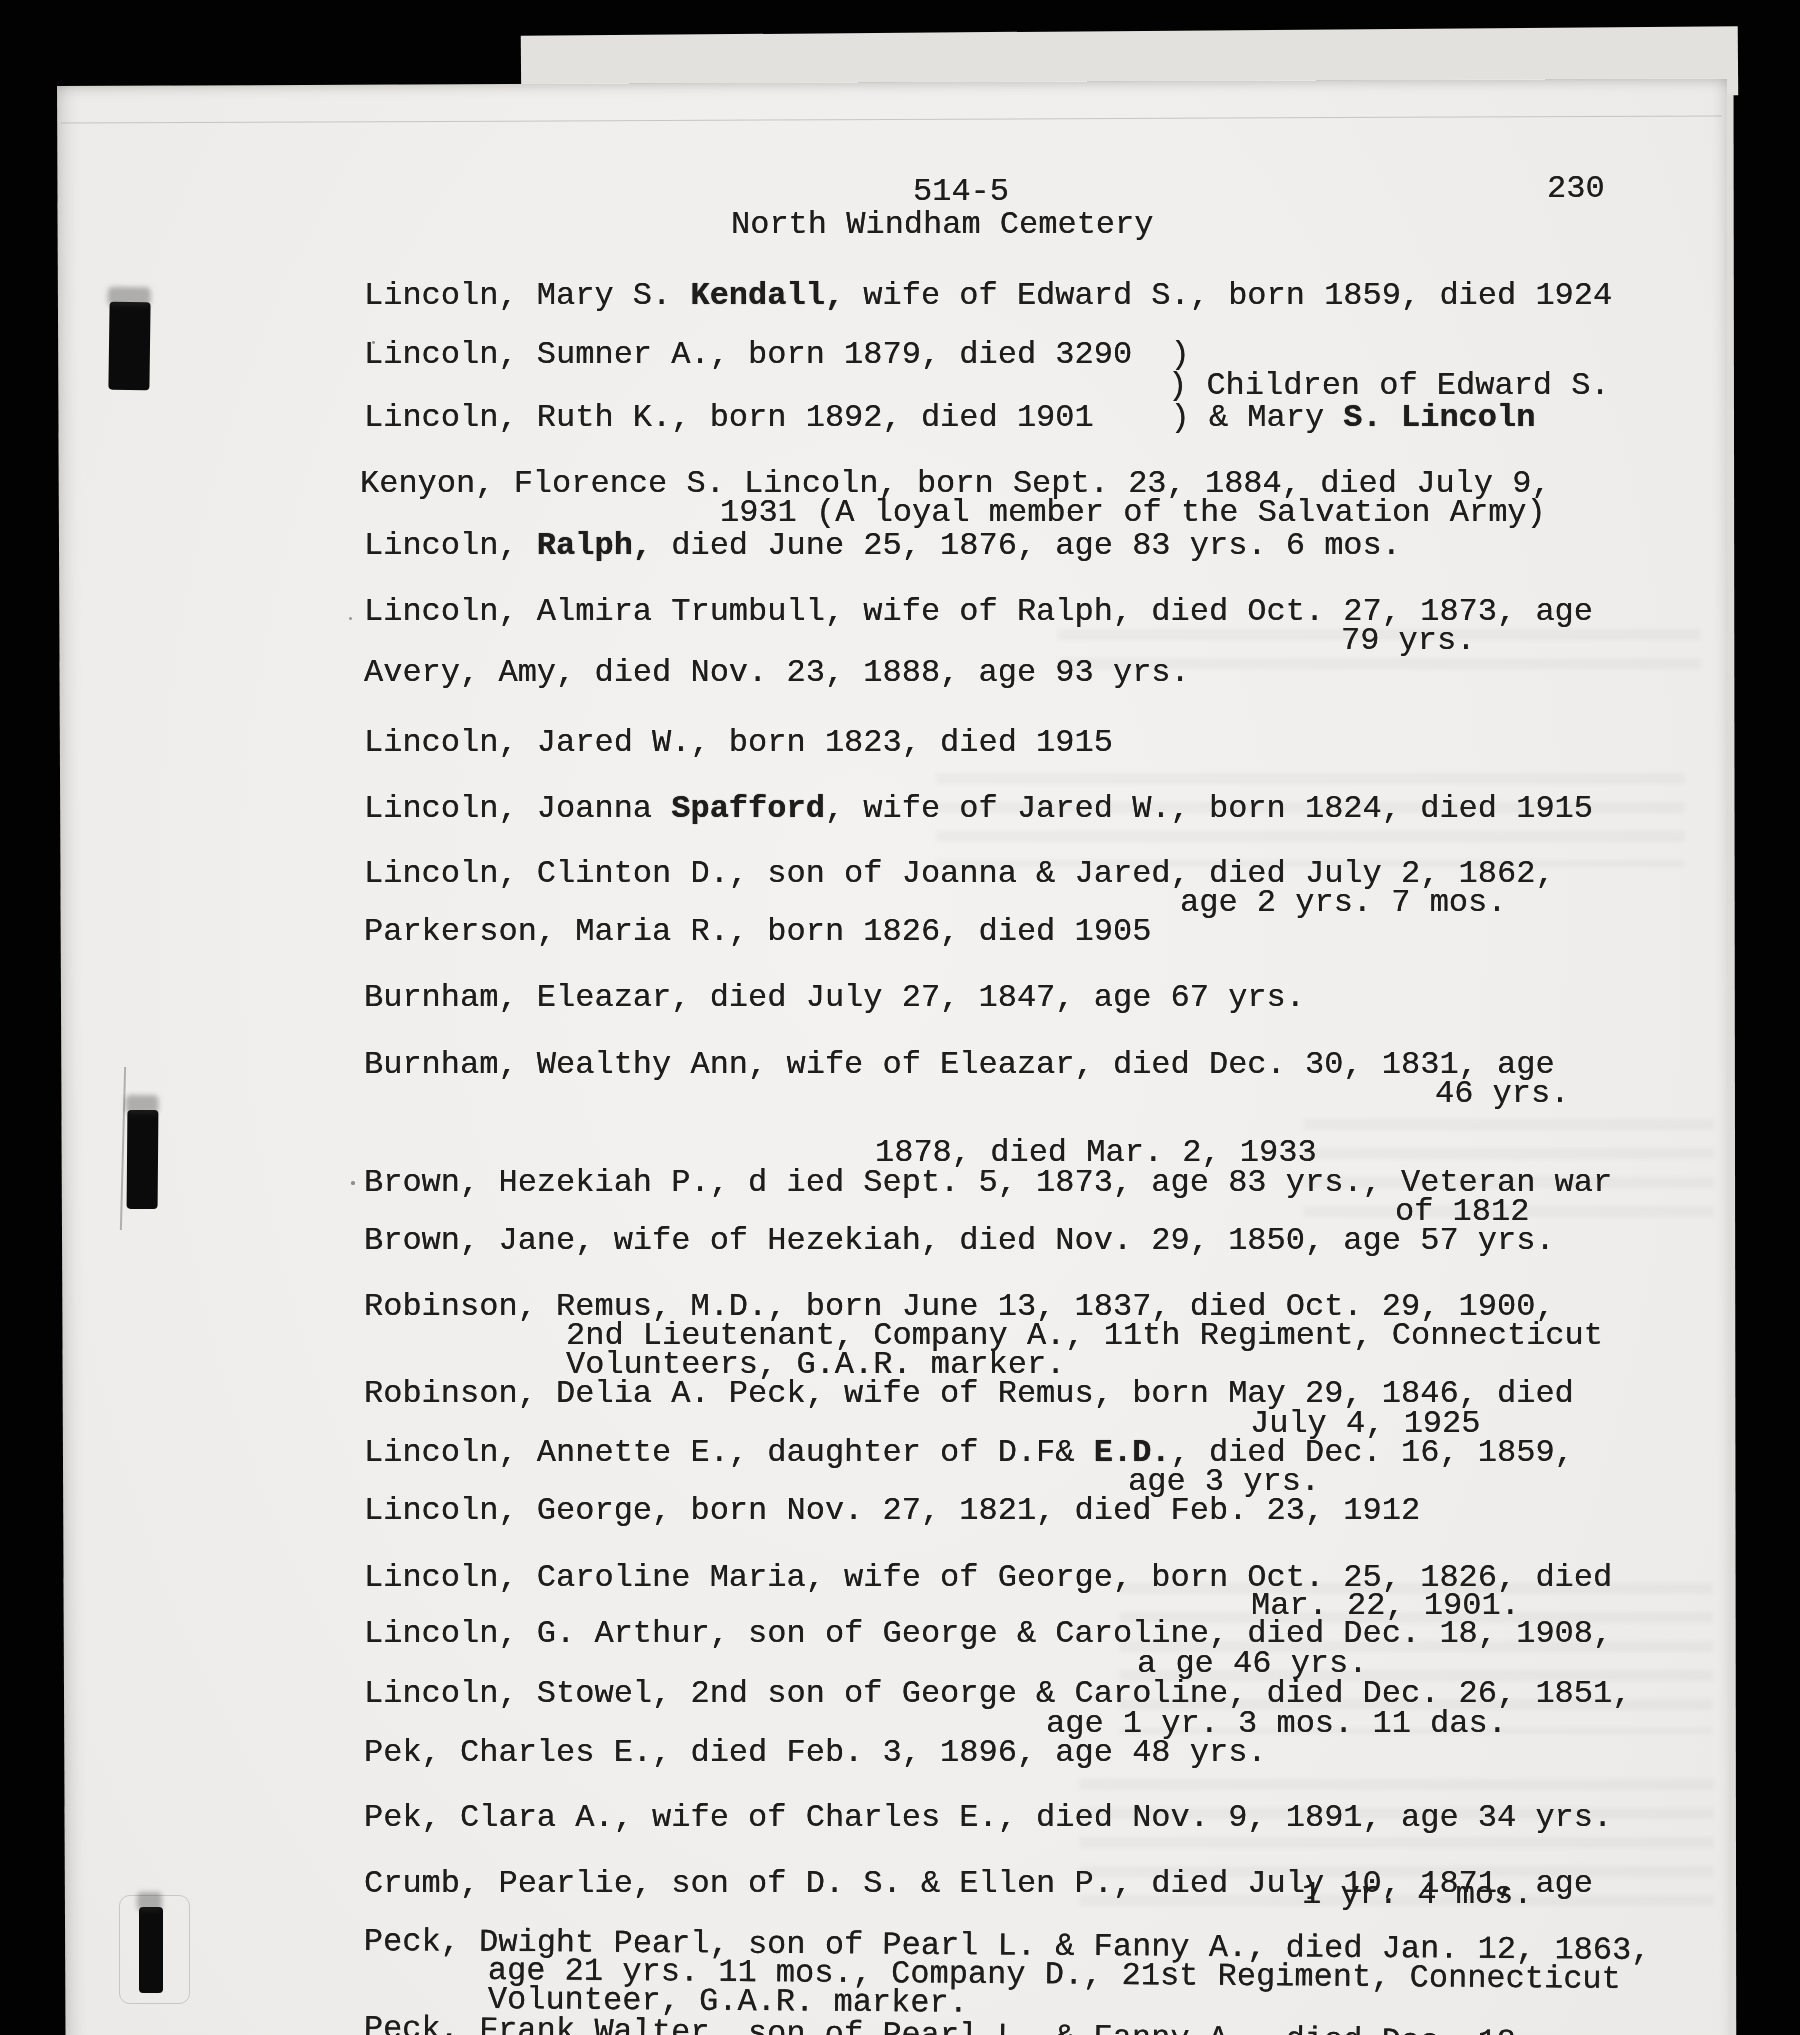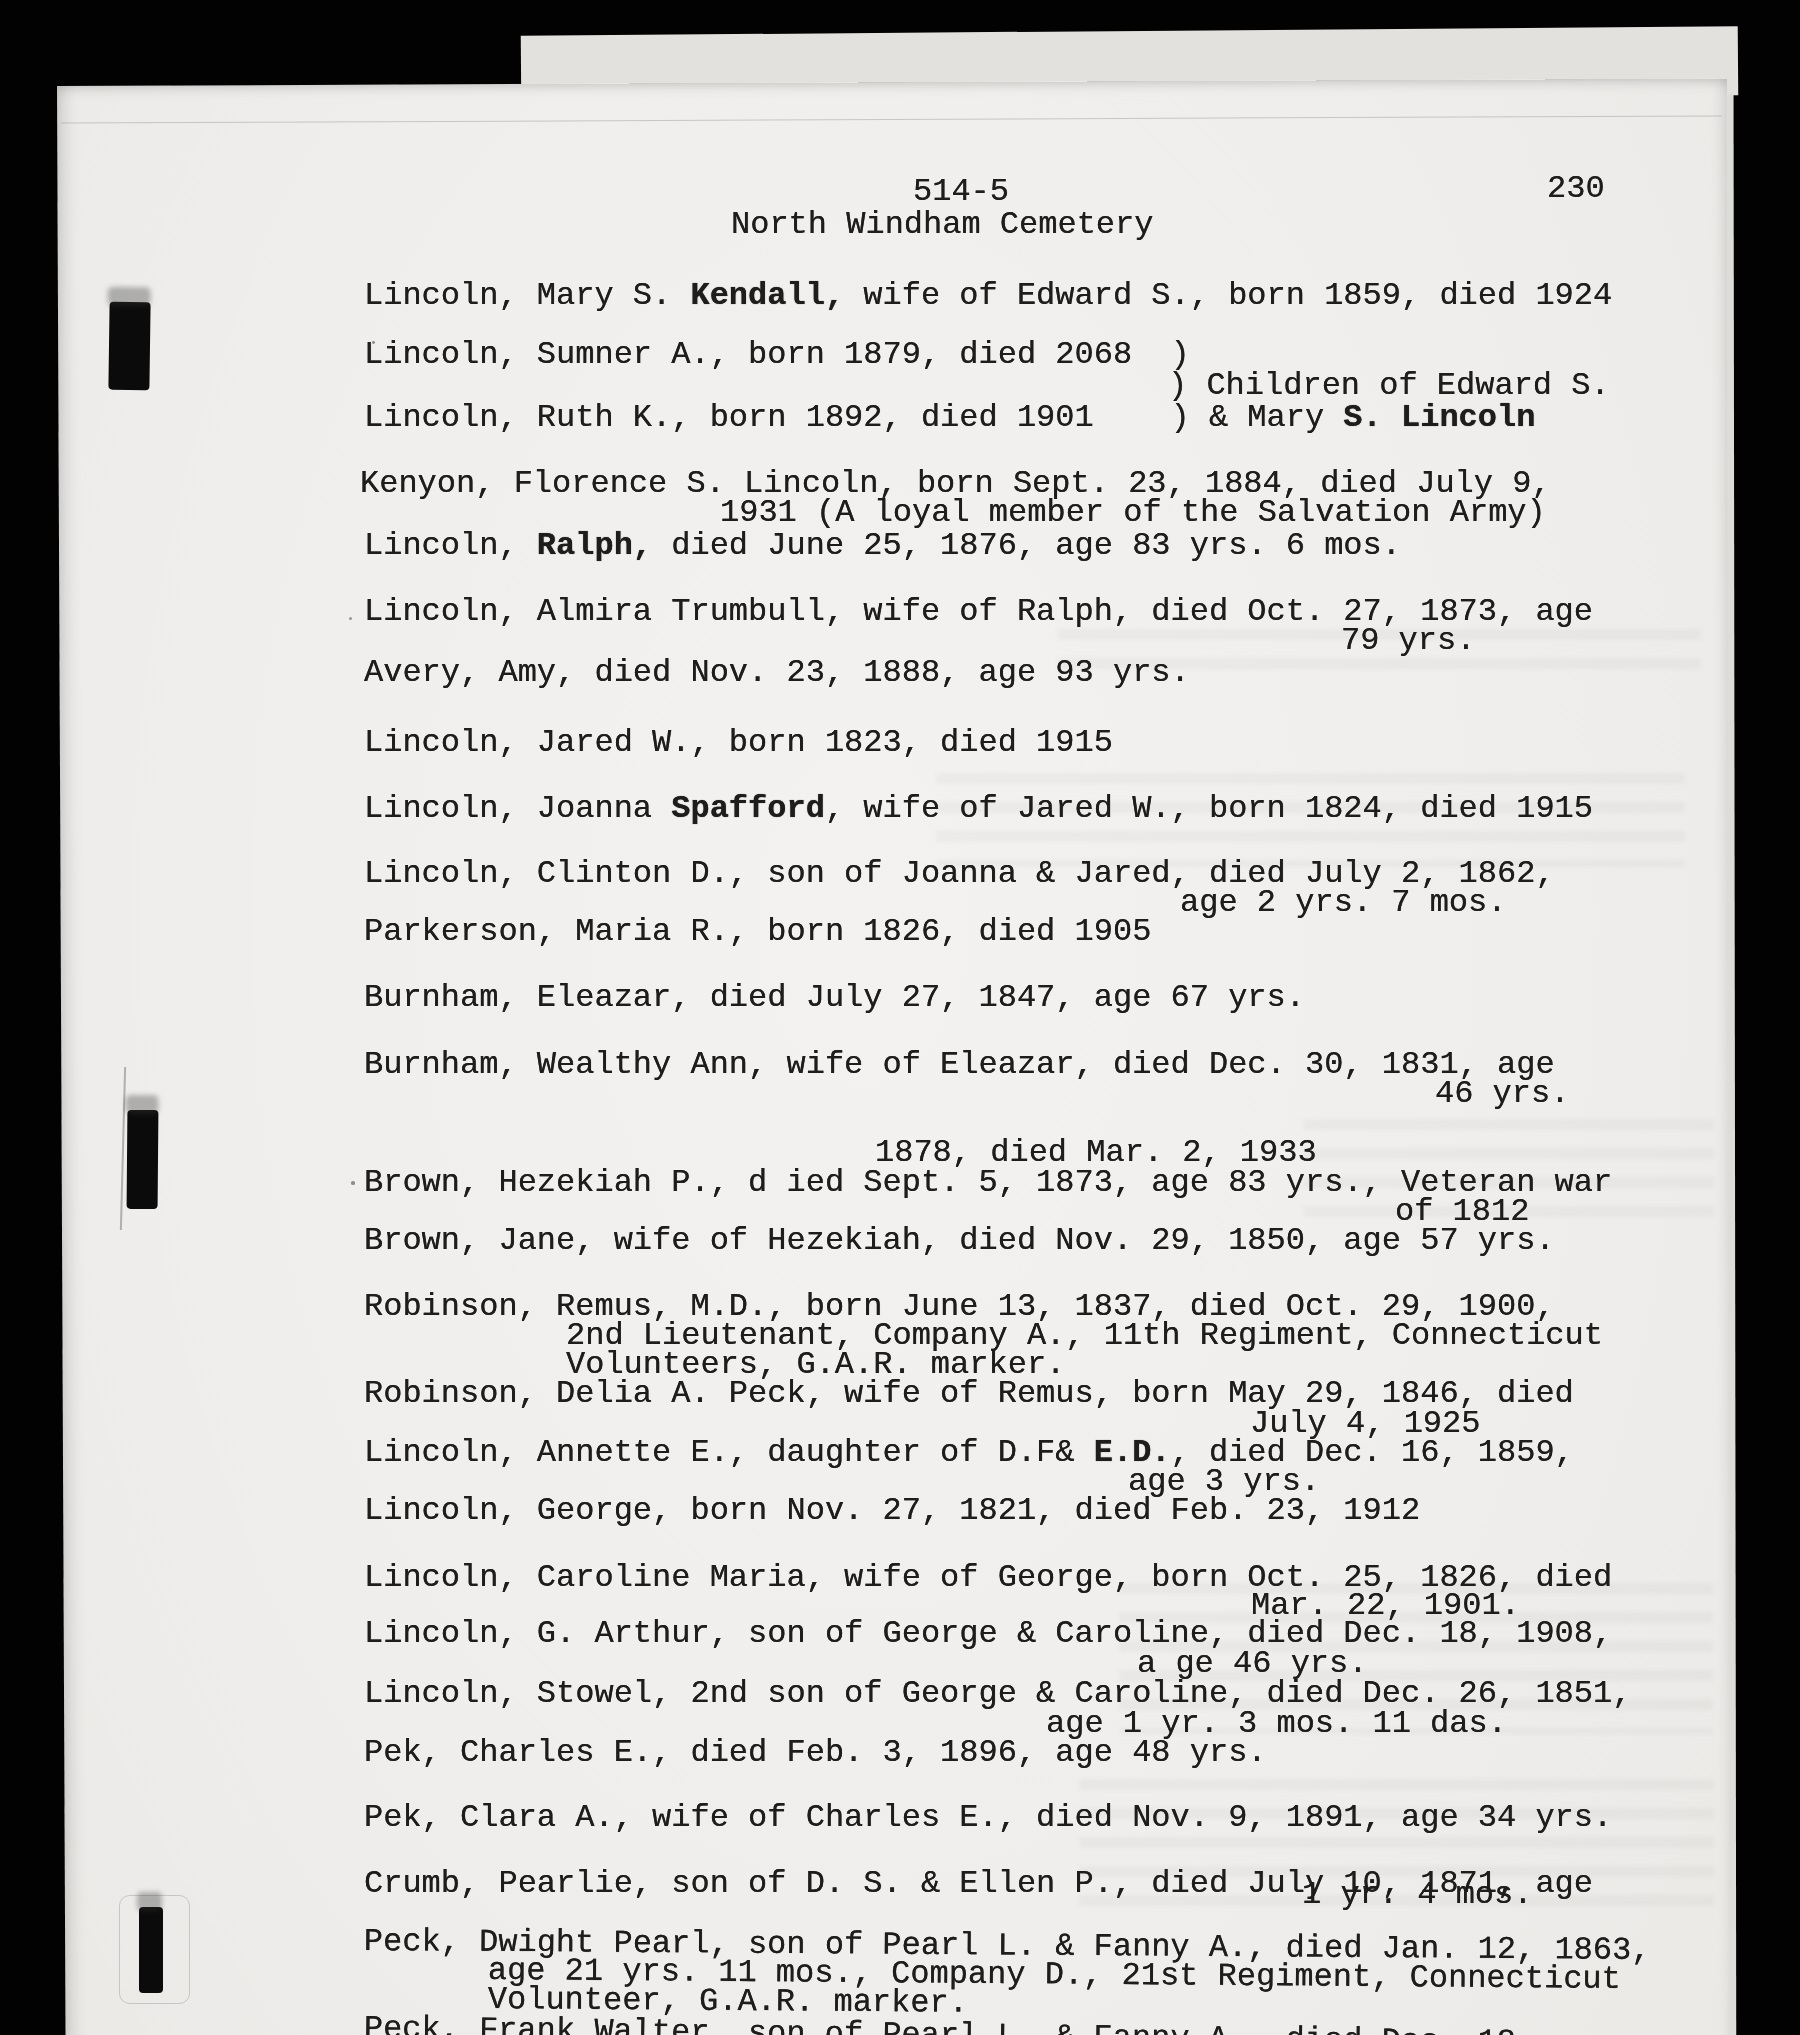--- a/index.html
+++ b/index.html
@@ -84,21 +84,21 @@
 
   <div class="speck sp1"></div>
   <div class="speck sp2"></div>
   <div class="speck sp3"></div>
 
   <div class="text-layer">
     <div class="hdr hdr-ref">514-5</div>
     <div class="hdr hdr-title">North Windham Cemetery</div>
     <div class="hdr hdr-page">230</div>
   <div class="tline" style="left: 364px; top: 271px; margin-top: 9px;"><span>Lincoln, Mary S. </span><span class="b">Kendall,</span><span> wife of Edward S., born 1859, died 1924</span></div>
-      <div class="tline" style="left: 364px; top: 339px;"><span>Lincoln, Sumner A., born 1879, died 2068  )</span></div>
+      <div class="tline" style="left: 364px; top: 339px;"><span>Lincoln, Sumner A., born 1879, died 3290  )</span></div>
       <div class="tline" style="left: 1168px; top: 370px;"><span>) Children of Edward S.</span></div>
       <div class="tline" style="left: 364px; top: 402px;"><span>Lincoln, Ruth K., born 1892, died 1901    ) &amp; Mary </span><span class="b">S. Lincoln</span></div>
       <div class="tline" style="left: 360px; top: 468px;"><span>Kenyon, Florence S. Lincoln, born Sept. 23, 1884, died July 9,</span></div>
       <div class="tline" style="left: 720px; top: 497px;"><span>1931 (A loyal member of the Salvation Army)</span></div>
       <div class="tline" style="left: 364px; top: 530px;"><span>Lincoln, </span><span class="b">Ralph,</span><span> died June 25, 1876, age 83 yrs. 6 mos.</span></div>
       <div class="tline" style="left: 364px; top: 596px;"><span>Lincoln, Almira Trumbull, wife of Ralph, died Oct. 27, 1873, age</span></div>
       <div class="tline" style="left: 1341px; top: 625px;"><span>79 yrs.</span></div>
       <div class="tline" style="left: 364px; top: 657px;"><span>Avery, Amy, died Nov. 23, 1888, age 93 yrs.</span></div>
       <div class="tline" style="left: 364px; top: 727px;"><span>Lincoln, Jared W., born 1823, died 1915</span></div>
       <div class="tline" style="left: 364px; top: 793px;"><span>Lincoln, Joanna </span><span class="b">Spafford</span><span>, wife of Jared W., born 1824, died 1915</span></div>

